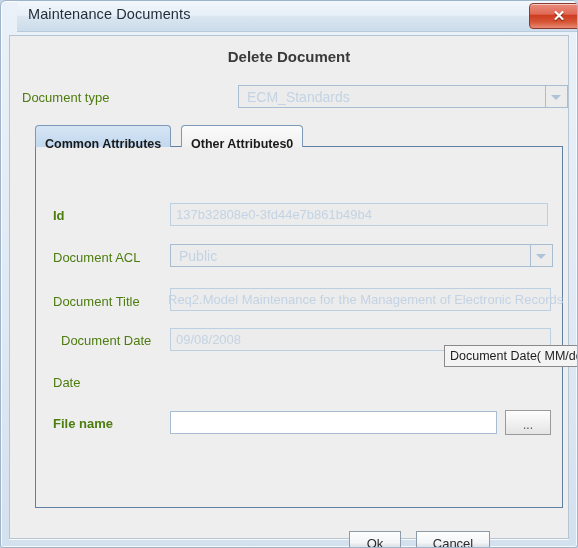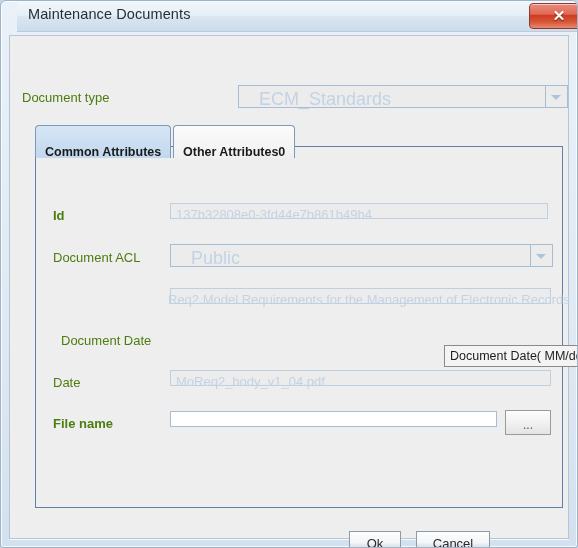--- a/index.html
+++ b/index.html
@@ -96,22 +96,22 @@
   }
   .combo {
     position: absolute;
     box-sizing: border-box;
     height: 23px;
     border: 1px solid #a9bdd2;
     background: #ececec;
   }
   .combo .combo-text {
     position: absolute;
-    left: 20px; top: 3px;
-    font-size: 18px;
+    left: 8px; top: 3px;
+    font-size: 14px;
     color: #c3d3e4;
     white-space: nowrap;
   }
   .combo .combo-btn {
     position: absolute;
     right: 0; top: 0;
     width: 21px;
     height: 21px;
     border-left: 1px solid #a9bdd2;
     background: #ececec;
@@ -140,32 +140,32 @@
     position: absolute;
     top: 0;
     height: 22px;
     box-sizing: border-box;
     border: 1px solid #7d99b8;
     border-bottom: none;
     border-radius: 4px 4px 0 0;
     font-size: 12.5px;
     font-weight: bold;
     color: #1a1a1a;
-    padding: 16px 9px;
+    padding: 8px 9px;
     line-height: 21px;
     cursor: pointer;
     white-space: nowrap;
   }
   .tab.active {
     left: 0;
     background: linear-gradient(to bottom, #d6e5f4 0%, #c2d8ee 100%);
     z-index: 3;
   }
   .tab.inactive {
-    left: 138px;
+    left: 146px;
     background: linear-gradient(to bottom, #fbfbfb 0%, #f0f0f0 100%);
     z-index: 2;
   }
 
   
   .tabpanel {
     position: absolute;
     left: 25px; top: 110px;
     width: 528px;
     height: 362px;
@@ -177,21 +177,21 @@
   
   .field-label {
     position: absolute;
     font-size: 13px;
     color: #4d7c0f;
     white-space: nowrap;
   }
   .text-field {
     position: absolute;
     box-sizing: border-box;
-    height: 16px;
+    height: 23px;
     border: 1px solid #bdd0e2;
     background: #ececec;
   }
   .text-field.editable {
     background: #ffffff;
     border: 1px solid #a9bdd2;
   }
   .text-field .tf-text {
     position: absolute;
     left: 5px; top: 3px;
@@ -277,20 +277,21 @@
 
   <div class="titlebar">
     <div class="title-text">Maintenance Documents</div>
     <div class="close-btn">
       <div class="x">✕</div>
     </div>
   </div>
 
   <div class="content">
 
+    <div class="dialog-heading">Delete Document</div>
 
     <div class="field-label doctype-label">Document type</div>
     <div class="combo" id="doctype-combo">
       <div class="combo-text">ECM_Standards</div>
       <div class="combo-btn">
         <div class="arrow-down"></div>
       </div>
     </div>
 
     <div class="tabbar">
@@ -306,30 +307,31 @@
     </div>
 
     <div class="field-label" id="lbl-acl">Document ACL</div>
     <div class="combo" id="fld-acl">
       <div class="combo-text">Public</div>
       <div class="combo-btn">
         <div class="arrow-down"></div>
       </div>
     </div>
 
+    <div class="field-label" id="lbl-title">Document Title</div>
     <div class="text-field clip" id="fld-title">
-      <div class="tf-text">Req2.Model Requirements for the Management of Electronic Records</div>
+      <div class="tf-text">Req2.Model Maintenance for the Management of Electronic Records</div>
     </div>
 
     <div class="field-label" id="lbl-date">Document Date</div>
+    <div class="text-field" id="fld-date">
+      <div class="tf-text">09/08/2008</div>
+    </div>
 
     <div class="field-label" id="lbl-name">Date</div>
-    <div class="text-field" id="fld-name">
-      <div class="tf-text">MoReq2_body_v1_04.pdf</div>
-    </div>
 
     <div class="field-label" id="lbl-filename">File name</div>
     <div class="text-field editable" id="fld-filename">
       <div class="tf-text"></div>
     </div>
     <div class="browse-btn">...</div>
 
     <div class="tooltip">Document Date( MM/dd/yy</div>
 
     <div class="btn" id="btn-ok">Ok</div>

